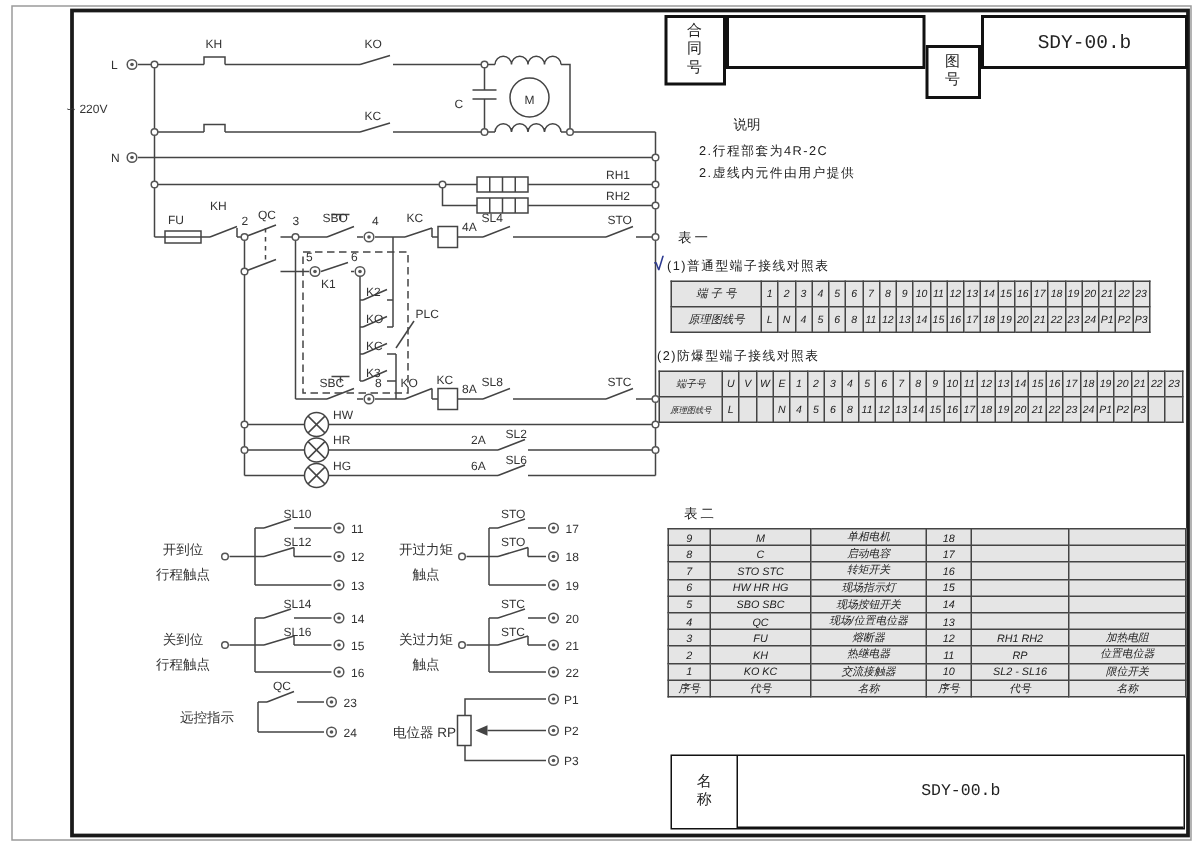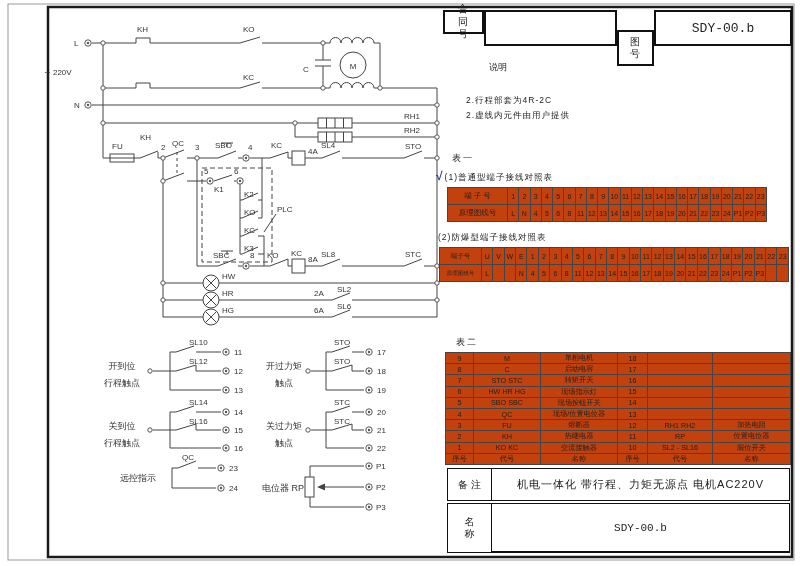--- a/index.html
+++ b/index.html
@@ -6,26 +6,26 @@
   .page{position:relative;width:800px;height:566px;background:#fff;overflow:hidden;
         font-family:"Liberation Sans",sans-serif;color:#222;}
   svg text{font-family:"Liberation Sans",sans-serif;}
   .s-lbl{font-size:8px;fill:#333;}
   .s-cjk{font-size:9px;fill:#333;}
   .abs{position:absolute;}
   .hdr-box{position:absolute;border:2px solid #111;box-sizing:border-box;
            display:flex;align-items:center;justify-content:center;background:#fff;}
   .hdr-label{font-size:10px;letter-spacing:1px;}
   .hdr-val{font-size:13px;font-family:"Liberation Mono","DejaVu Sans Mono",monospace;}
-  .note-title{font-size:9px;}
+  .note-title{font-size:9px;margin-top:16px;}
   .note-item{font-size:8.5px;line-height:15px;white-space:nowrap;letter-spacing:1px;}
   .cap{font-size:9px;letter-spacing:2px;}
   .sub{font-size:8.5px;white-space:nowrap;letter-spacing:1px;}
   .chk{color:#2b3990;font-size:12px;font-weight:bold;margin-right:1px;}
-  table{border-collapse:collapse;table-layout:fixed;background:#c2410c;}
+  table{border-collapse:collapse;table-layout:fixed;background:#e5e5e5;font-style:italic;}
   .tt{width:320px;}
   .tt2{width:350px;}
   .tt td,.tt th,.tt2 td,.tt2 th{border:1px solid #444;text-align:center;padding:0;
       font-size:7px;font-weight:normal;height:16px;overflow:hidden;}
   .tt th{font-size:7.5px;}
   .tt2 th{font-size:6.5px;}
   .tt2 tr.r2 th{font-size:5.5px;}
   .comp{width:345px;border:1.5px solid #222;}
   .comp td{border:1px solid #444;text-align:center;padding:0 1px;font-size:7.2px;
       height:10.2px;overflow:hidden;white-space:nowrap;}
@@ -271,21 +271,21 @@
     <text class="s-lbl" x="229" y="471">23</text>
     <text class="s-lbl" x="229" y="491">24</text>
     <text class="s-cjk" x="283" y="491" text-anchor="middle">电位器 RP</text>
     <text class="s-lbl" x="376" y="469">P1</text>
     <text class="s-lbl" x="376" y="490">P2</text>
     <text class="s-lbl" x="376" y="510">P3</text>
   </g>
 </svg>
 
 
-<div class="hdr-box hdr-label" style="left:443px;top:10px;width:41px;height:24px;">
+<div class="hdr-box hdr-label" style="left:443px;top:10px;width:41px;height:47px;">
   <div class="wrapv">合同号</div>
 </div>
 <div class="hdr-box hdr-val" style="left:484px;top:10px;width:133px;height:36px;"></div>
 <div class="hdr-box hdr-label" style="left:617px;top:10px;width:37px;height:36px;margin-top:20px;">
   <div class="wrapv">图 号</div>
 </div>
 <div class="hdr-box hdr-val" style="left:654px;top:10px;width:138px;height:36px;">SDY-00.b</div>
 
 
 <div class="abs note-title" style="left:489px;top:61px;">说明</div>
@@ -518,24 +518,20 @@
           <td>代号</td>
           <td>名称</td>
           <td>序号</td>
           <td>代号</td>
           <td>名称</td>
         </tr>
       </tbody>
 </table>
 
 
-<div class="blk" style="left:447px;top:468px;width:343px;height:33px;">
-  <div class="lab" style="width:43px;">备 注</div>
-  <div style="flex:1;display:flex;align-items:center;justify-content:center;font-size:11px;letter-spacing:1px;">机电一体化  带行程、力矩无源点  电机AC220V</div>
-</div>
 
 
 <div class="blk" style="left:447px;top:503px;width:343px;height:50px;">
   <div class="lab" style="width:43px;">
     <div class="wrapv">名称</div>
   </div>
   <div style="flex:1;display:flex;flex-direction:column;">
     <div style="flex:1;border-bottom:1.5px solid #111;display:flex;align-items:center;justify-content:center;font-size:11px;font-family:'Liberation Mono','DejaVu Sans Mono',monospace;">SDY-00.b</div>
   </div>
 </div>

